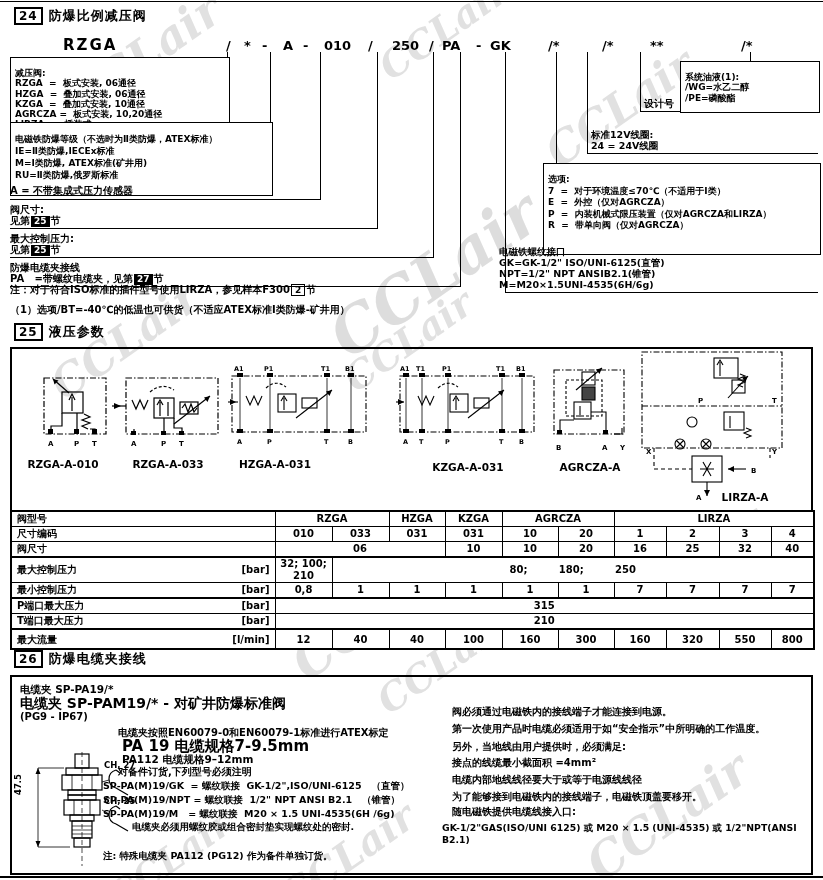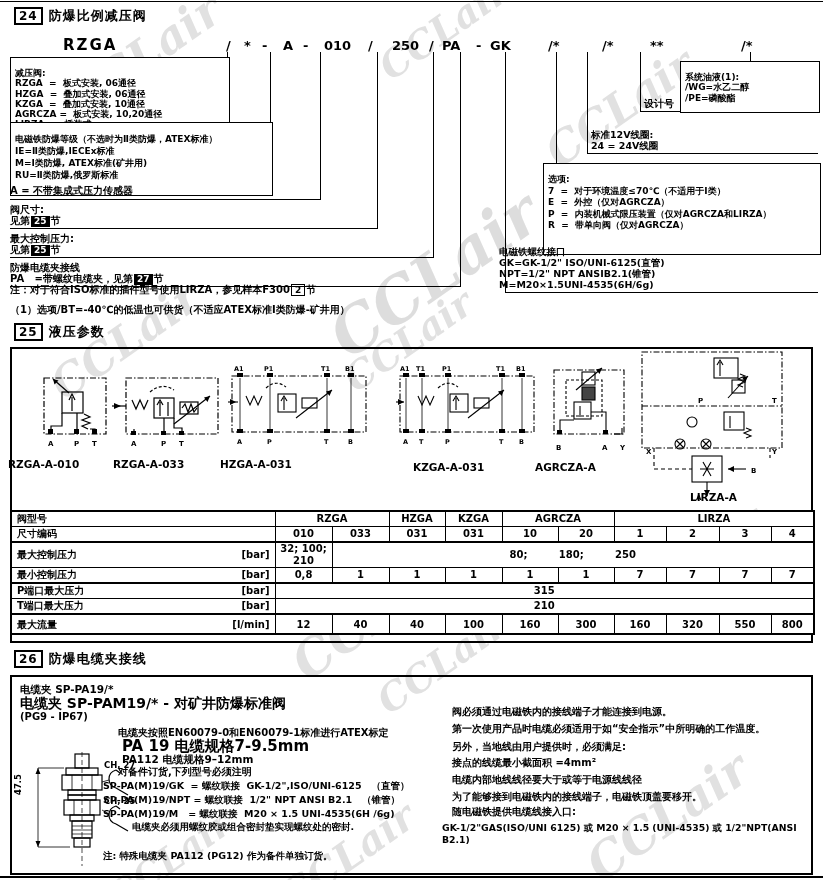--- a/index.html
+++ b/index.html
@@ -14,21 +14,21 @@
   .refwhite{display:inline-block;border:1px solid #000;font-weight:bold;font-size:9px;padding:0 3px;line-height:10px;margin:0 1px;}
   .tok{position:absolute;top:38px;font-weight:bold;font-size:13px;}
   .tok-model{font-size:15px;letter-spacing:2px;}
   .lbox{position:absolute;border:1.5px solid #000;font-size:9px;font-weight:bold;line-height:10.3px;padding:10px 4px;background:#fff;}
   .ltext{position:absolute;font-size:10px;font-weight:bold;line-height:11px;}
   .stext{position:absolute;font-size:9.5px;font-weight:bold;line-height:11px;}
   .wm{position:absolute;color:#bdbdbd;opacity:.45;font-family:"DejaVu Serif","Liberation Serif",serif;
       font-style:italic;font-weight:bold;transform:rotate(-35deg);pointer-events:none;z-index:0;}
   .secbox{position:absolute;border:2px solid #000;background:transparent;}
   .dg{position:absolute;}
-  .dlab{position:absolute;font-size:10.5px;font-weight:bold;text-align:left;width:110px;}
+  .dlab{position:absolute;font-size:10.5px;font-weight:bold;text-align:center;width:110px;}
   .ptable{position:absolute;left:10px;top:510px;width:803px;border-collapse:collapse;table-layout:fixed;background:#fff;}
   .ptable td{border:1px solid #000;font-size:10px;font-weight:bold;text-align:center;padding:0;height:14px;line-height:12px;overflow:hidden;}
   .ptable tr.tall td{height:18px;line-height:17px;}
   .ptable td.tl{text-align:left;}
   .labwrap{display:flex;justify-content:space-between;padding:0 5px;border-radius:6px;}
   .big{font-size:11.5px;}
   .thick td{border-top-width:2px;}
   .s26txt{position:absolute;font-size:10px;font-weight:bold;line-height:12px;}
   svg text{font-family:"DejaVu Sans","Liberation Sans",sans-serif;}
 </style>
@@ -383,20 +383,35 @@
           <td>033</td>
           <td>031</td>
           <td>031</td>
           <td>10</td>
           <td>20</td>
           <td>1</td>
           <td>2</td>
           <td>3</td>
           <td>4</td>
     </tr>
+    <tr>
+      <td class="tl">
+            <div class="labwrap">
+              <span>阀尺寸</span>
+            </div>
+          </td>
+      <td colspan="3">06</td>
+      <td>10</td>
+          <td>10</td>
+          <td>20</td>
+          <td>16</td>
+          <td>25</td>
+          <td>32</td>
+          <td class="big">40</td>
+    </tr>
     <tr class="thick">
       <td class="tl">
             <div class="labwrap">
               <span>最大控制压力</span>
               <span>[bar]</span>
             </div>
           </td>
       <td>32; 100; 210</td>
       <td colspan="9" class="pre">80;         180;         250</td>
     </tr>

